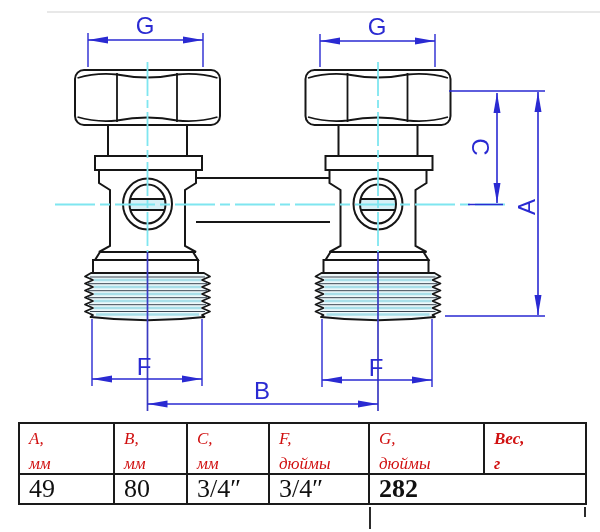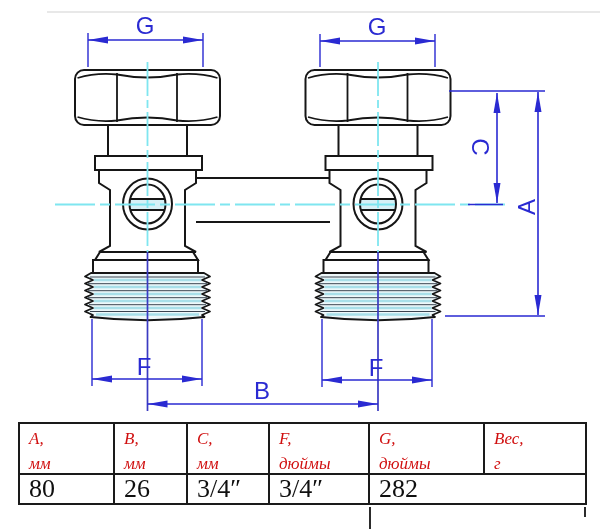--- a/index.html
+++ b/index.html
@@ -28,21 +28,21 @@
            font-size:24px;font-weight:400;}
   .grayline{fill:none;stroke:#e8e8e8;stroke-width:2;}
 
   
   .spec-table{position:absolute;left:18px;top:422px;width:569px;height:83px;
       box-sizing:border-box;border:2px solid #1a1a1a;background:#fff;
       display:grid;grid-template-columns:95px 73px 82px 100px 115px 100px;
       grid-template-rows:51px 28px;}
   .spec-table .cell{box-sizing:border-box;border-right:2px solid #1a1a1a;
       padding-left:9px;overflow:hidden;}
-  .spec-table .cell.lastcol{border-right:none;}
+  .spec-table .cell.lastcol{border-right:none;font-weight:bold;}
   .spec-table .head{border-bottom:2px solid #1a1a1a;color:var(--red);
       font-style:italic;font-size:17px;line-height:1.45;padding-top:3px;}
   .spec-table .val{font-size:26px;line-height:28px;color:#101010;padding-top:0px;}
 </style>
 </head>
 <body>
 
 <div id="app">
 
 <svg width="600" height="532" viewBox="0 0 600 532">
@@ -171,20 +171,20 @@
   </div>
   <div class="cell head">
     <span>G,</span><br>
     <span>дюймы</span>
   </div>
   <div class="cell head lastcol">
     <span>Вес,</span><br>
     <span>г</span>
   </div>
 
+  <div class="cell val">49</div>
   <div class="cell val">80</div>
-  <div class="cell val">26</div>
   <div class="cell val">3/4″</div>
   <div class="cell val">3/4″</div>
   <div class="cell val lastcol">282</div>
 </div>
 
 </div>
 
 </body></html>

